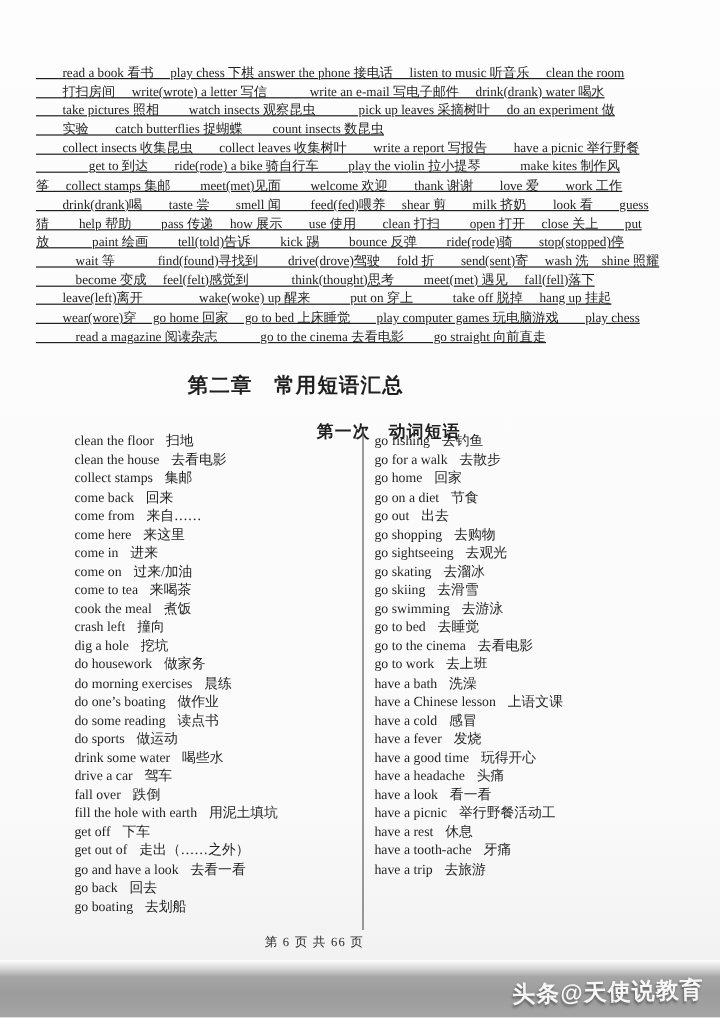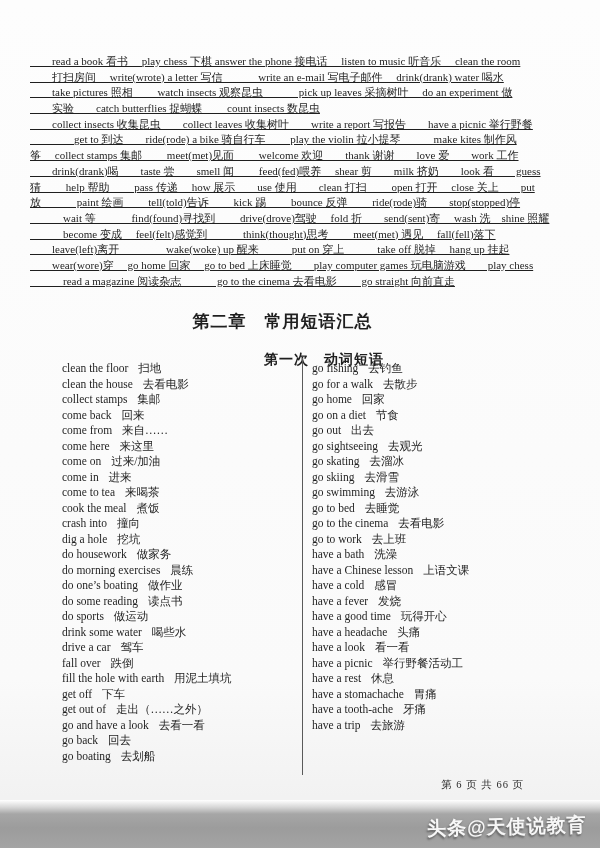--- a/index.html
+++ b/index.html
@@ -12,40 +12,40 @@
   .sheet{position:absolute;inset:0;}
   
   .top-block{
     position:absolute;top:54px;left:30px;width:542px;
     font-size:11px;line-height:15.7px;text-decoration:underline;
   }
   .tline{white-space:pre;height:15.7px;overflow:visible;}
   
   .chapter{
     position:absolute;top:310px;left:0;width:493px;margin:0;
-    text-align:center;font-size:17px;font-weight:bold;letter-spacing:1px;padding-left:36px;
+    text-align:center;font-size:17px;font-weight:bold;letter-spacing:1px;
   }
   .section{
     position:absolute;top:339px;left:0;width:600px;margin:12px;
     text-align:center;font-size:14px;font-weight:bold;letter-spacing:1px;padding-left:12px;
   }
   
   .col{position:absolute;top:361px;font-size:11.5px;}
   .col-left{left:62px;width:235px;}
   .col-right{left:312px;width:260px;}
   .pitem{height:15.5px;line-height:15.5px;white-space:nowrap;}
   .pitem .zh{margin-left:7px;text-align:center;}
   .divider{
     position:absolute;left:302px;top:358px;width:1px;height:417px;
     background:#5a5a5a;
   }
   
   .footer{
     position:absolute;top:778px;left:0;width:524px;
-    text-align:right;font-size:10.5px;letter-spacing:1px;color:#2a2a2a;
+    text-align:center;font-size:10.5px;letter-spacing:1px;color:#2a2a2a;
   }
   
   .gray-band{
     position:absolute;left:0;right:0;bottom:0;height:48px;
     background:linear-gradient(180deg,#ffffff 0px,#d8d8d8 7px,#a6a6a6 14px,#9c9c9c 28px,#a4a4a4 48px);
   }
   .watermark{
     position:absolute;right:13px;bottom:8px;
     font-family:"Liberation Sans","DejaVu Sans",sans-serif;
     font-size:19px;font-weight:bold;letter-spacing:1px;
@@ -122,41 +122,41 @@
         <span class="en">come from</span>
         <span class="zh">来自……</span>
       </div>
 
       <div class="pitem">
         <span class="en">come here</span>
         <span class="zh">来这里</span>
       </div>
 
       <div class="pitem">
+        <span class="en">come in</span>
+        <span class="zh">进来</span>
+      </div>
+
+      <div class="pitem">
         <span class="en">come on</span>
         <span class="zh">过来/加油</span>
       </div>
 
       <div class="pitem">
-        <span class="en">come in</span>
-        <span class="zh">进来</span>
-      </div>
-
-      <div class="pitem">
         <span class="en">come to tea</span>
         <span class="zh">来喝茶</span>
       </div>
 
       <div class="pitem">
         <span class="en">cook the meal</span>
         <span class="zh">煮饭</span>
       </div>
 
       <div class="pitem">
-        <span class="en">crash into</span>
+        <span class="en">crash left</span>
         <span class="zh">撞向</span>
       </div>
 
       <div class="pitem">
         <span class="en">dig a hole</span>
         <span class="zh">挖坑</span>
       </div>
 
       <div class="pitem">
         <span class="en">do housework</span>
@@ -252,20 +252,24 @@
       <div class="pitem">
         <span class="en">go on a diet</span>
         <span class="zh">节食</span>
       </div>
 
       <div class="pitem">
         <span class="en">go out</span>
         <span class="zh">出去</span>
       </div>
 
+      <div class="pitem">
+        <span class="en">go shopping</span>
+        <span class="zh">去购物</span>
+      </div>
 
       <div class="pitem">
         <span class="en">go sightseeing</span>
         <span class="zh">去观光</span>
       </div>
 
       <div class="pitem">
         <span class="en">go skating</span>
         <span class="zh">去溜冰</span>
       </div>
@@ -335,24 +339,20 @@
       <div class="pitem">
         <span class="en">have a picnic</span>
         <span class="zh">举行野餐活动工</span>
       </div>
 
       <div class="pitem">
         <span class="en">have a rest</span>
         <span class="zh">休息</span>
       </div>
 
-      <div class="pitem">
-        <span class="en">have a stomachache</span>
-        <span class="zh">胃痛</span>
-      </div>
 
       <div class="pitem">
         <span class="en">have a tooth-ache</span>
         <span class="zh">牙痛</span>
       </div>
 
       <div class="pitem">
         <span class="en">have a trip</span>
         <span class="zh">去旅游</span>
       </div>

